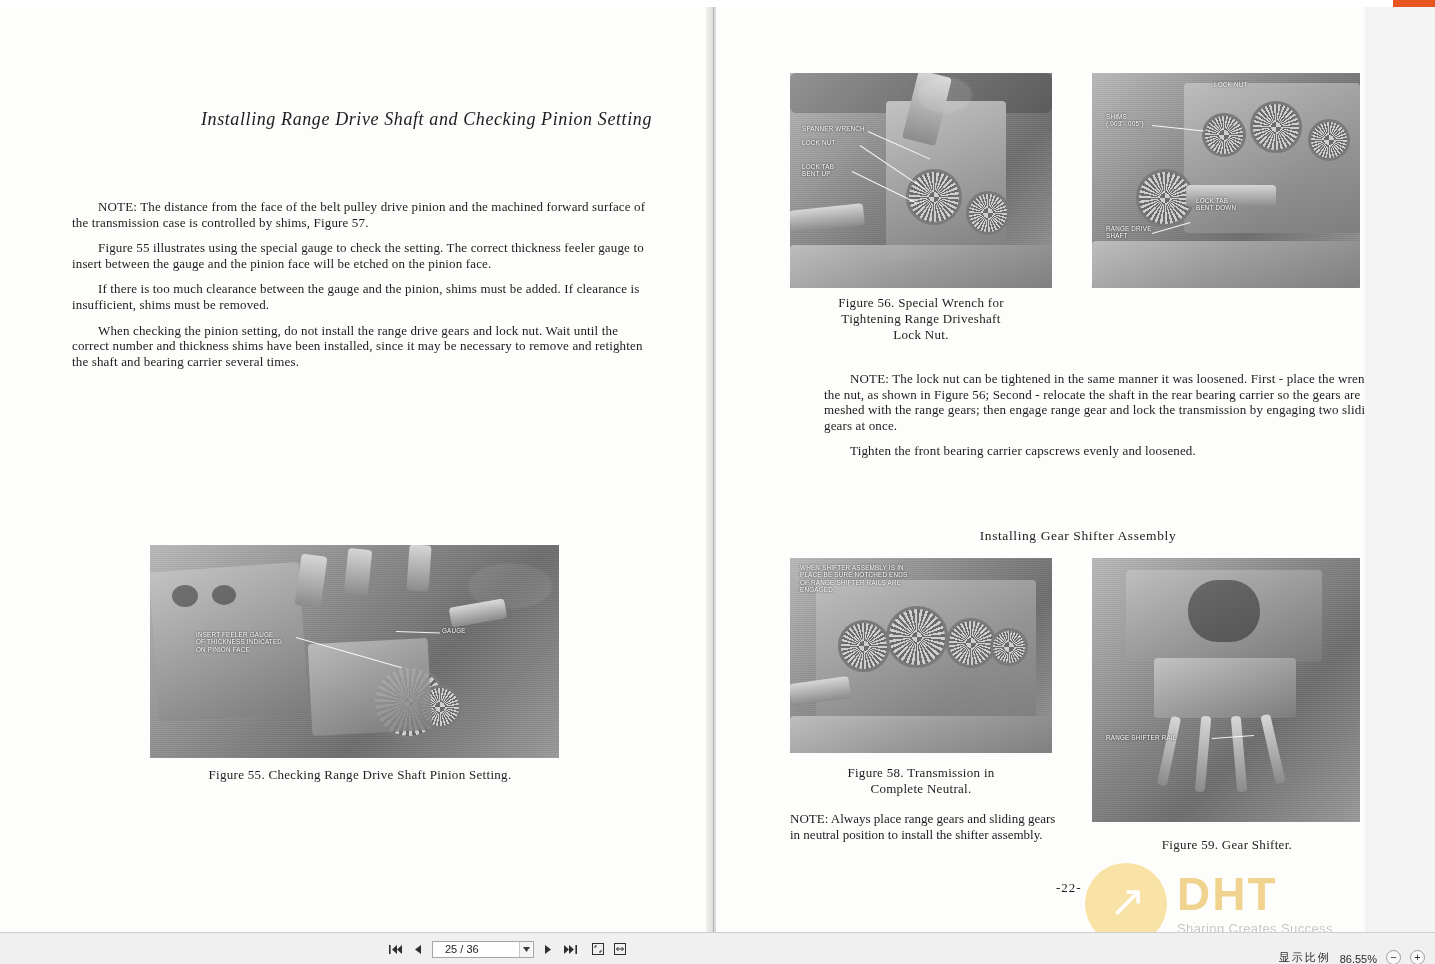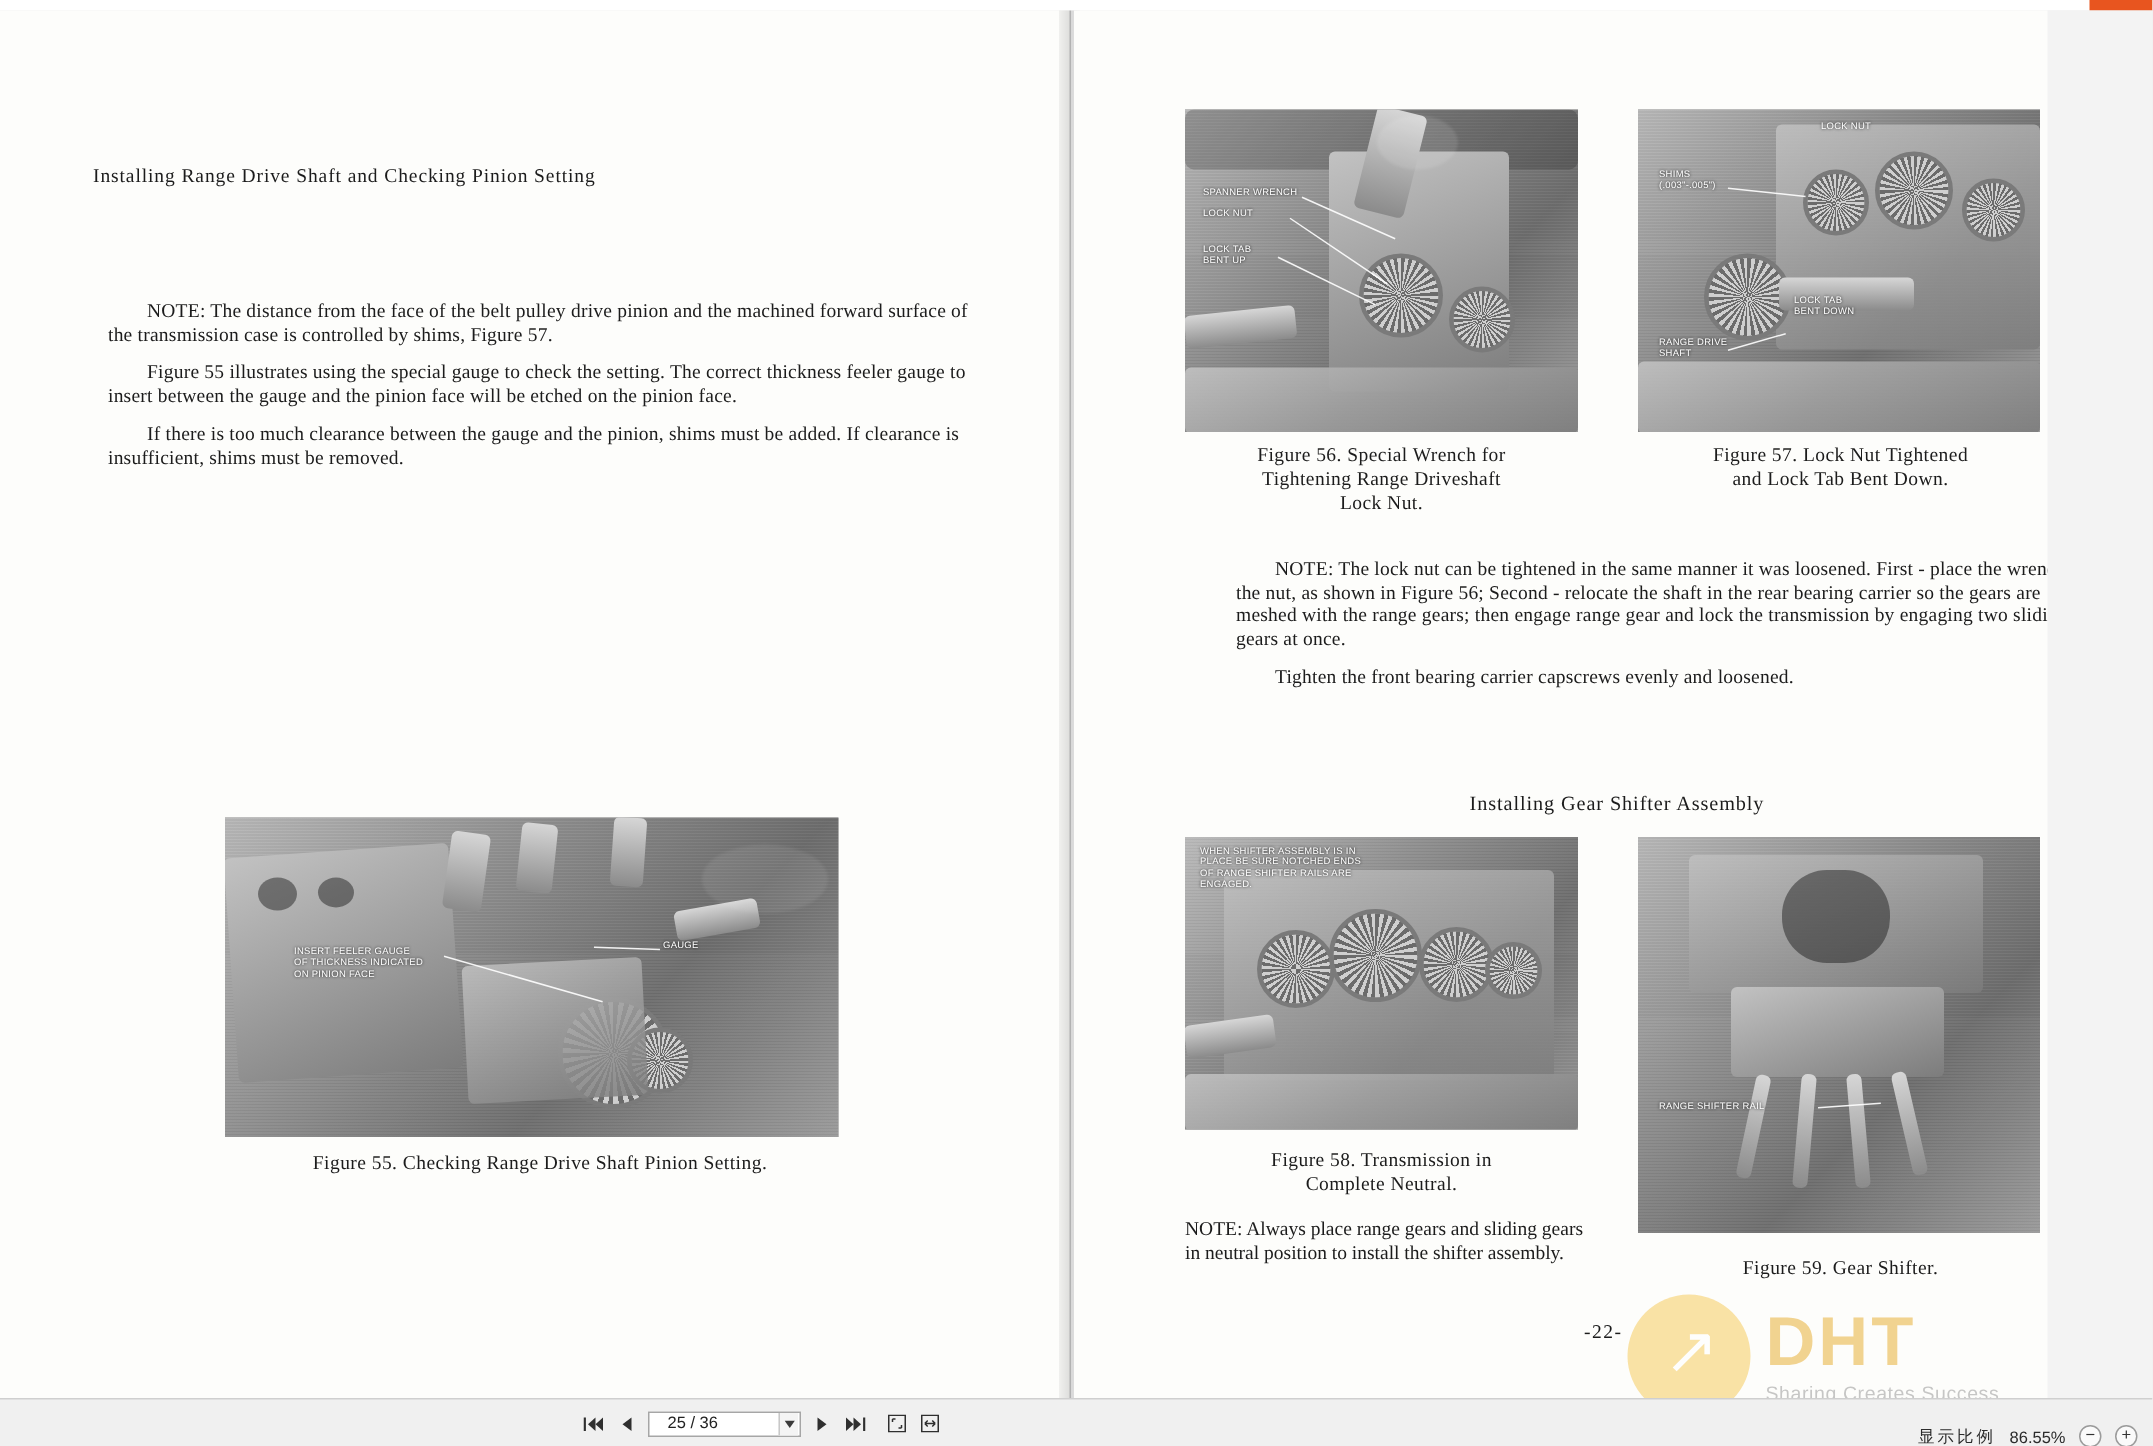--- a/index.html
+++ b/index.html
@@ -48,24 +48,25 @@
 
   .page-inner {
     position: relative;
     width: 100%; height: 100%;
     padding: 0;
     color: #1c1c1c;
   }
 
   
   .hd {
-    text-align: left;
-    font-size: 13px;
+    text-align: right;
+    font-size: 18px;
     letter-spacing: 0.6px;
     font-family: "Liberation Serif", serif;
+    font-style: italic;
   }
   p.body {
     font-size: 13px;
     line-height: 15.6px;
     letter-spacing: 0.15px;
     margin: 0 0 10px 0;
     text-indent: 26px;
     font-family: "Liberation Serif", serif;
   }
   .caption {
@@ -281,20 +282,21 @@
 
     <div class="page page-left">
       <div class="page-inner">
 
         <div class="hd l-title">Installing Range Drive Shaft and Checking Pinion Setting</div>
 
         <div class="l-text">
           <p class="body">NOTE:  The distance from the face of the belt pulley drive pinion and the machined forward surface of the transmission case is controlled by shims, Figure 57.</p>
           <p class="body">Figure 55 illustrates using the special gauge to check the setting.  The correct thickness feeler gauge to insert between the gauge and the pinion face will be etched on the pinion face.</p>
           <p class="body">If there is too much clearance between the gauge and the pinion, shims must be added.  If clearance is insufficient, shims must be removed.</p>
+          <p class="body">When checking the pinion setting, do not install the range drive gears and lock nut.  Wait until the correct number and thickness shims have been installed, since it may be necessary to remove and retighten the shaft and bearing carrier several times.</p>
         </div>
 
         <div class="l-figbox">
           <div class="photo">
             <div class="plate" style="left:4px; top:22px; width:150px; height:150px; transform: rotate(-4deg);"></div>
             <div class="dark" style="left:22px; top:40px; width:26px; height:22px; border-radius:50%;"></div>
             <div class="dark" style="left:62px; top:40px; width:24px; height:20px; border-radius:50%;"></div>
             <div class="shaft" style="left:148px; top:10px; width:26px; height:52px; transform:rotate(8deg);"></div>
             <div class="shaft" style="left:196px; top:4px; width:24px; height:46px; transform:rotate(6deg);"></div>
             <div class="shaft" style="left:258px; top:0px; width:22px; height:46px; transform:rotate(4deg);"></div>
@@ -360,22 +362,20 @@
             <div class="ph-label" style="left:14px; top:152px;">RANGE DRIVE
 SHAFT</div>
             <div class="ph-line" style="left:60px; top:52px; width:52px; transform: rotate(6deg);"></div>
             <div class="ph-line" style="left:60px; top:160px; width:40px; transform: rotate(-16deg);"></div>
           </div>
         </div>
 
         <div class="caption r-cap56" style="white-space: pre-line;">Figure 56.  Special Wrench for
 Tightening Range Driveshaft
 Lock Nut.</div>
-        <div class="caption r-cap57" style="white-space: pre-line;">Figure 57.  Lock Nut Tightened
-and Lock Tab Bent Down.</div>
 
         <div class="r-text1">
           <p class="body">NOTE:  The lock nut can be tightened in the same manner it was loosened.  First - place the wrench on the nut, as shown in Figure 56; Second - relocate the shaft in the rear bearing carrier so the gears are meshed with the range gears; then engage range gear and lock the transmission by engaging two sliding gears at once.</p>
           <p class="body">Tighten the front bearing carrier capscrews evenly and loosened.</p>
         </div>
 
         <div class="r-subhd">Installing Gear Shifter Assembly</div>
 
         <div class="r-fig58">
           <div class="photo">

